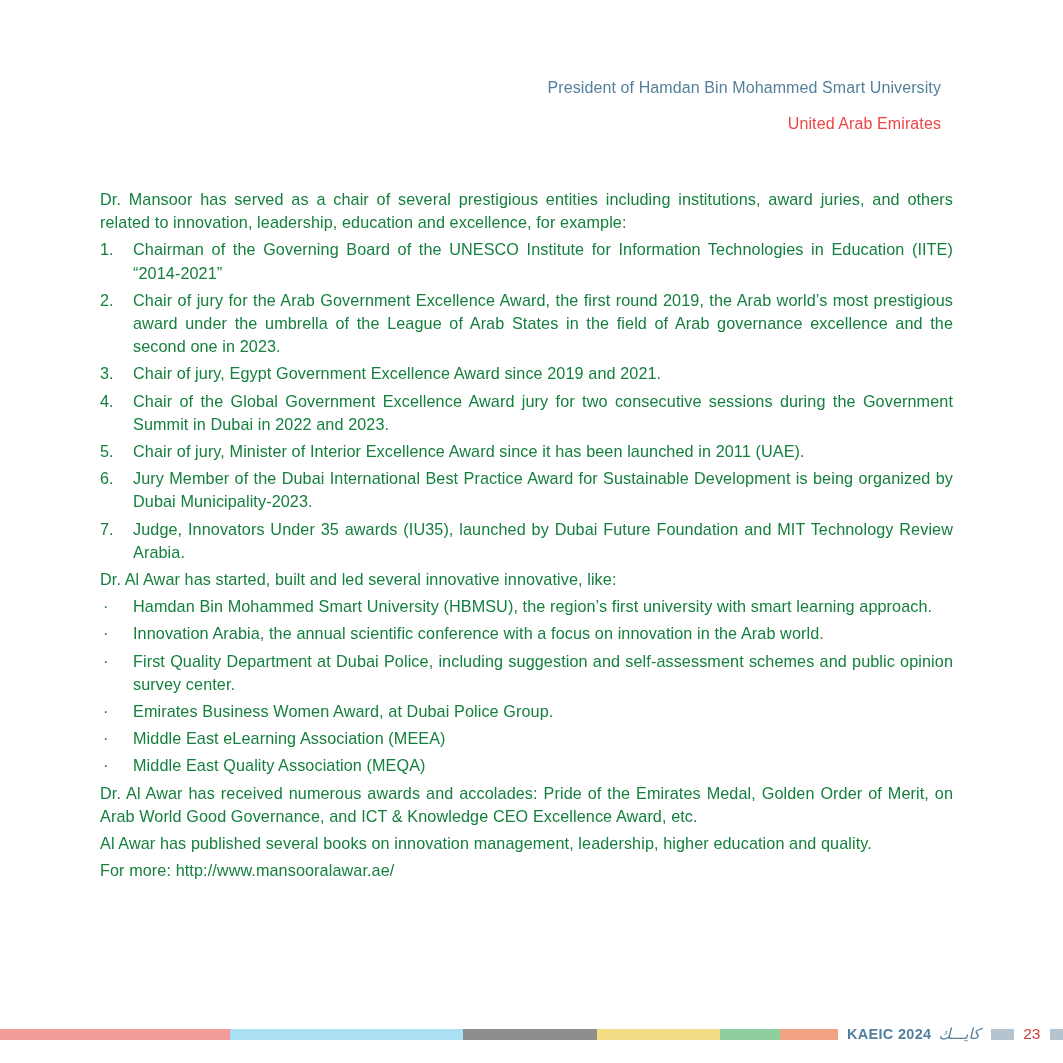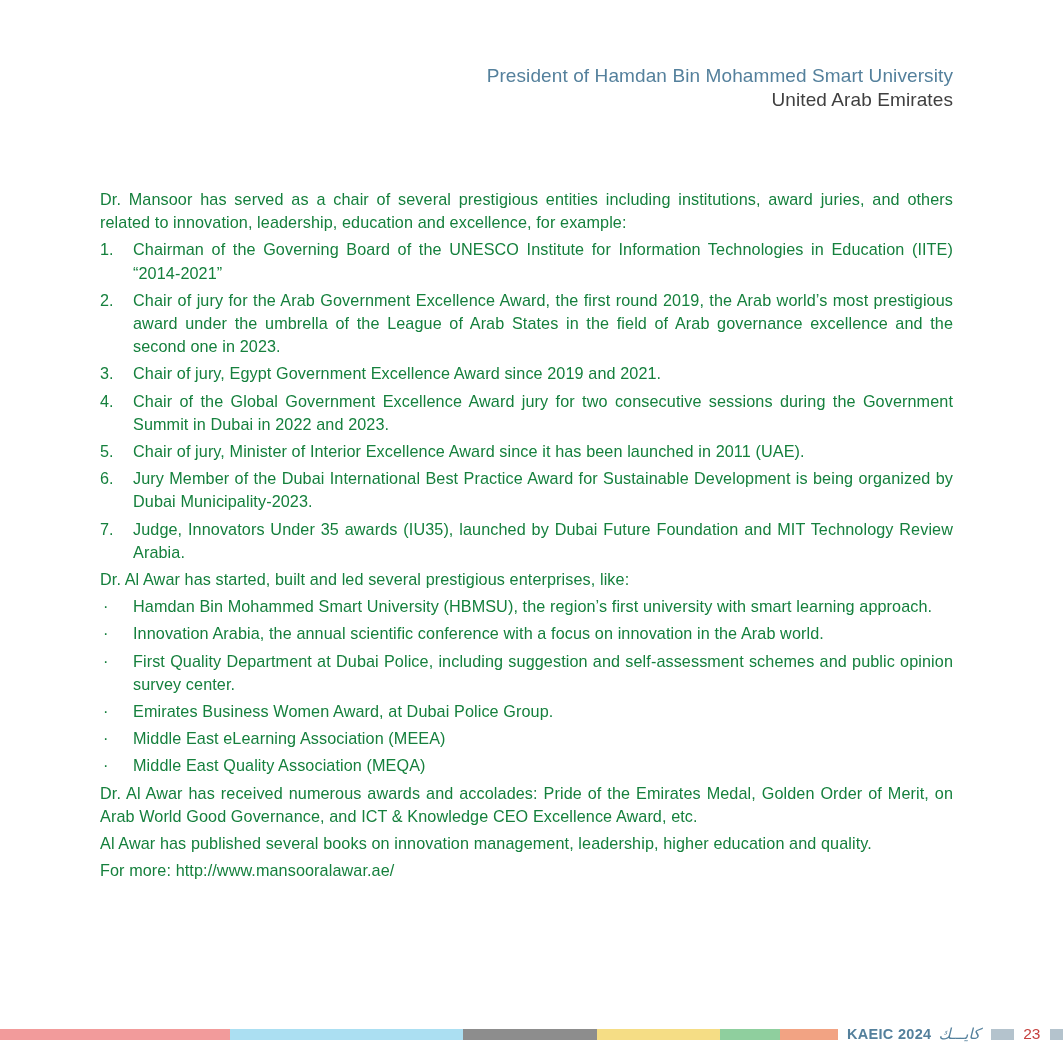--- a/index.html
+++ b/index.html
@@ -23,24 +23,24 @@
     text-align: right;
   }
   .header .title {
     font-size: 21px;
     font-weight: bold;
     letter-spacing: 0.6px;
     line-height: 26px;
     margin: 0;
   }
   .header .subtitle {
-    font-size: 19px;
+    font-size: 16px;
     line-height: 24px;
     letter-spacing: 0.1px;
-    margin: 0;
+    margin: 12px;
   }
 
   
   .bio {
     position: absolute;
     top: 188px; left: 100px; right: 110px;
     color: #85878a;
     font-size: 16.2px;
     line-height: 23.2px;
     letter-spacing: 0.1px;
@@ -107,37 +107,37 @@
   }
   .accent { color: #54809C; }
 </style>
 </head>
 <body>
 
 <div class="page">
 
   <div class="header">
     <p class="subtitle accent" style="color: rgb(84, 128, 156);">President of Hamdan Bin Mohammed Smart University</p>
-    <p class="subtitle accent" style="color: #404040;">United Arab Emirates</p>
+    <p class="subtitle accent" style="color: #ef4444;">United Arab Emirates</p>
   </div>
 
   <div class="bio" style="color: #15803d;">
     <p>Dr. Mansoor has served as a chair of several prestigious entities including institutions, award juries, and others related to innovation, leadership, education and excellence, for example:</p>
 
     <ol>
       <li><span class="marker">1.</span><span>Chairman of the Governing Board of the UNESCO Institute for Information Technologies in Education (IITE) “2014-2021”</span></li>
       <li><span class="marker">2.</span><span>Chair of jury for the Arab Government Excellence Award, the first round 2019, the Arab world’s most prestigious award under the umbrella of the League of Arab States in the field of Arab governance excellence and the second one in 2023.</span></li>
       <li><span class="marker">3.</span><span>Chair of jury, Egypt Government Excellence Award since 2019 and 2021.</span></li>
       <li><span class="marker">4.</span><span>Chair of the Global Government Excellence Award jury for two consecutive sessions during the Government Summit in Dubai in 2022 and 2023.</span></li>
       <li><span class="marker">5.</span><span>Chair of jury, Minister of Interior Excellence Award since it has been launched in 2011 (UAE).</span></li>
       <li><span class="marker">6.</span><span>Jury Member of the Dubai International Best Practice Award for Sustainable Development is being organized by Dubai Municipality-2023.</span></li>
       <li><span class="marker">7.</span><span>Judge, Innovators Under 35 awards (IU35), launched by Dubai Future Foundation and MIT Technology Review Arabia.</span></li>
     </ol>
 
-    <p>Dr. Al Awar has started, built and led several prestigious enterprises, like:</p>
+    <p>Dr. Al Awar has started, built and led several innovative innovative, like:</p>
 
     <ul>
       <li><span class="marker">·</span><span>Hamdan Bin Mohammed Smart University (HBMSU), the region’s first university with smart learning approach.</span></li>
       <li><span class="marker">·</span><span>Innovation Arabia, the annual scientific conference with a focus on innovation in the Arab world.</span></li>
       <li><span class="marker">·</span><span>First Quality Department at Dubai Police, including suggestion and self-assessment schemes and public opinion survey center.</span></li>
       <li><span class="marker">·</span><span>Emirates Business Women Award, at Dubai Police Group.</span></li>
       <li><span class="marker">·</span><span>Middle East eLearning Association (MEEA)</span></li>
       <li><span class="marker">·</span><span>Middle East Quality Association (MEQA)</span></li>
     </ul>
 

